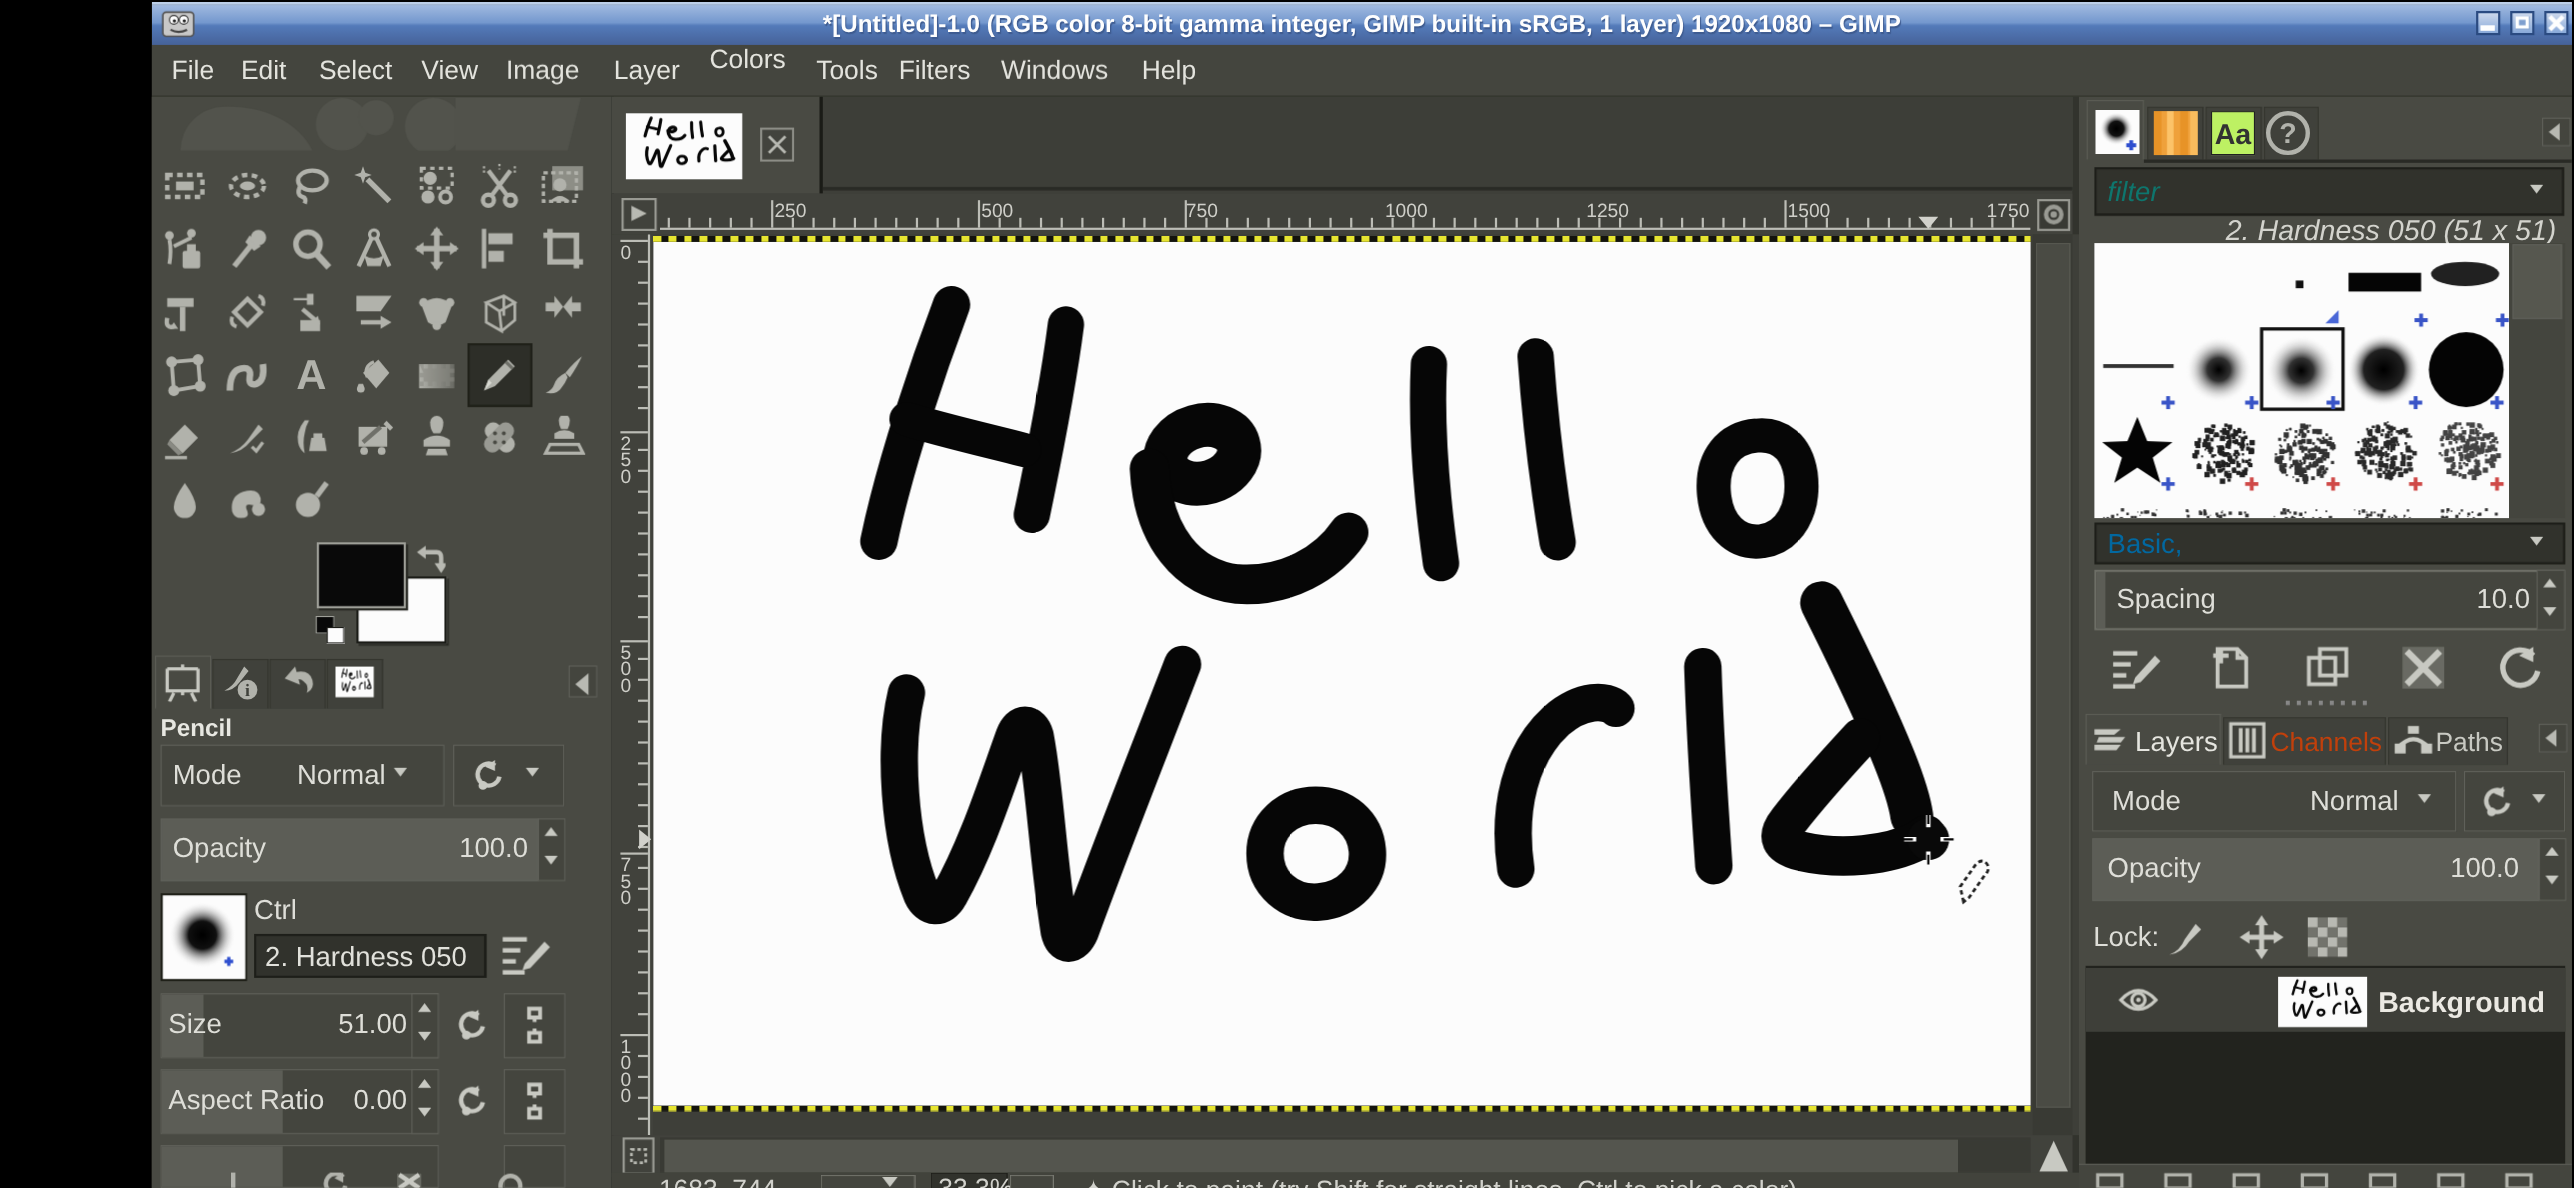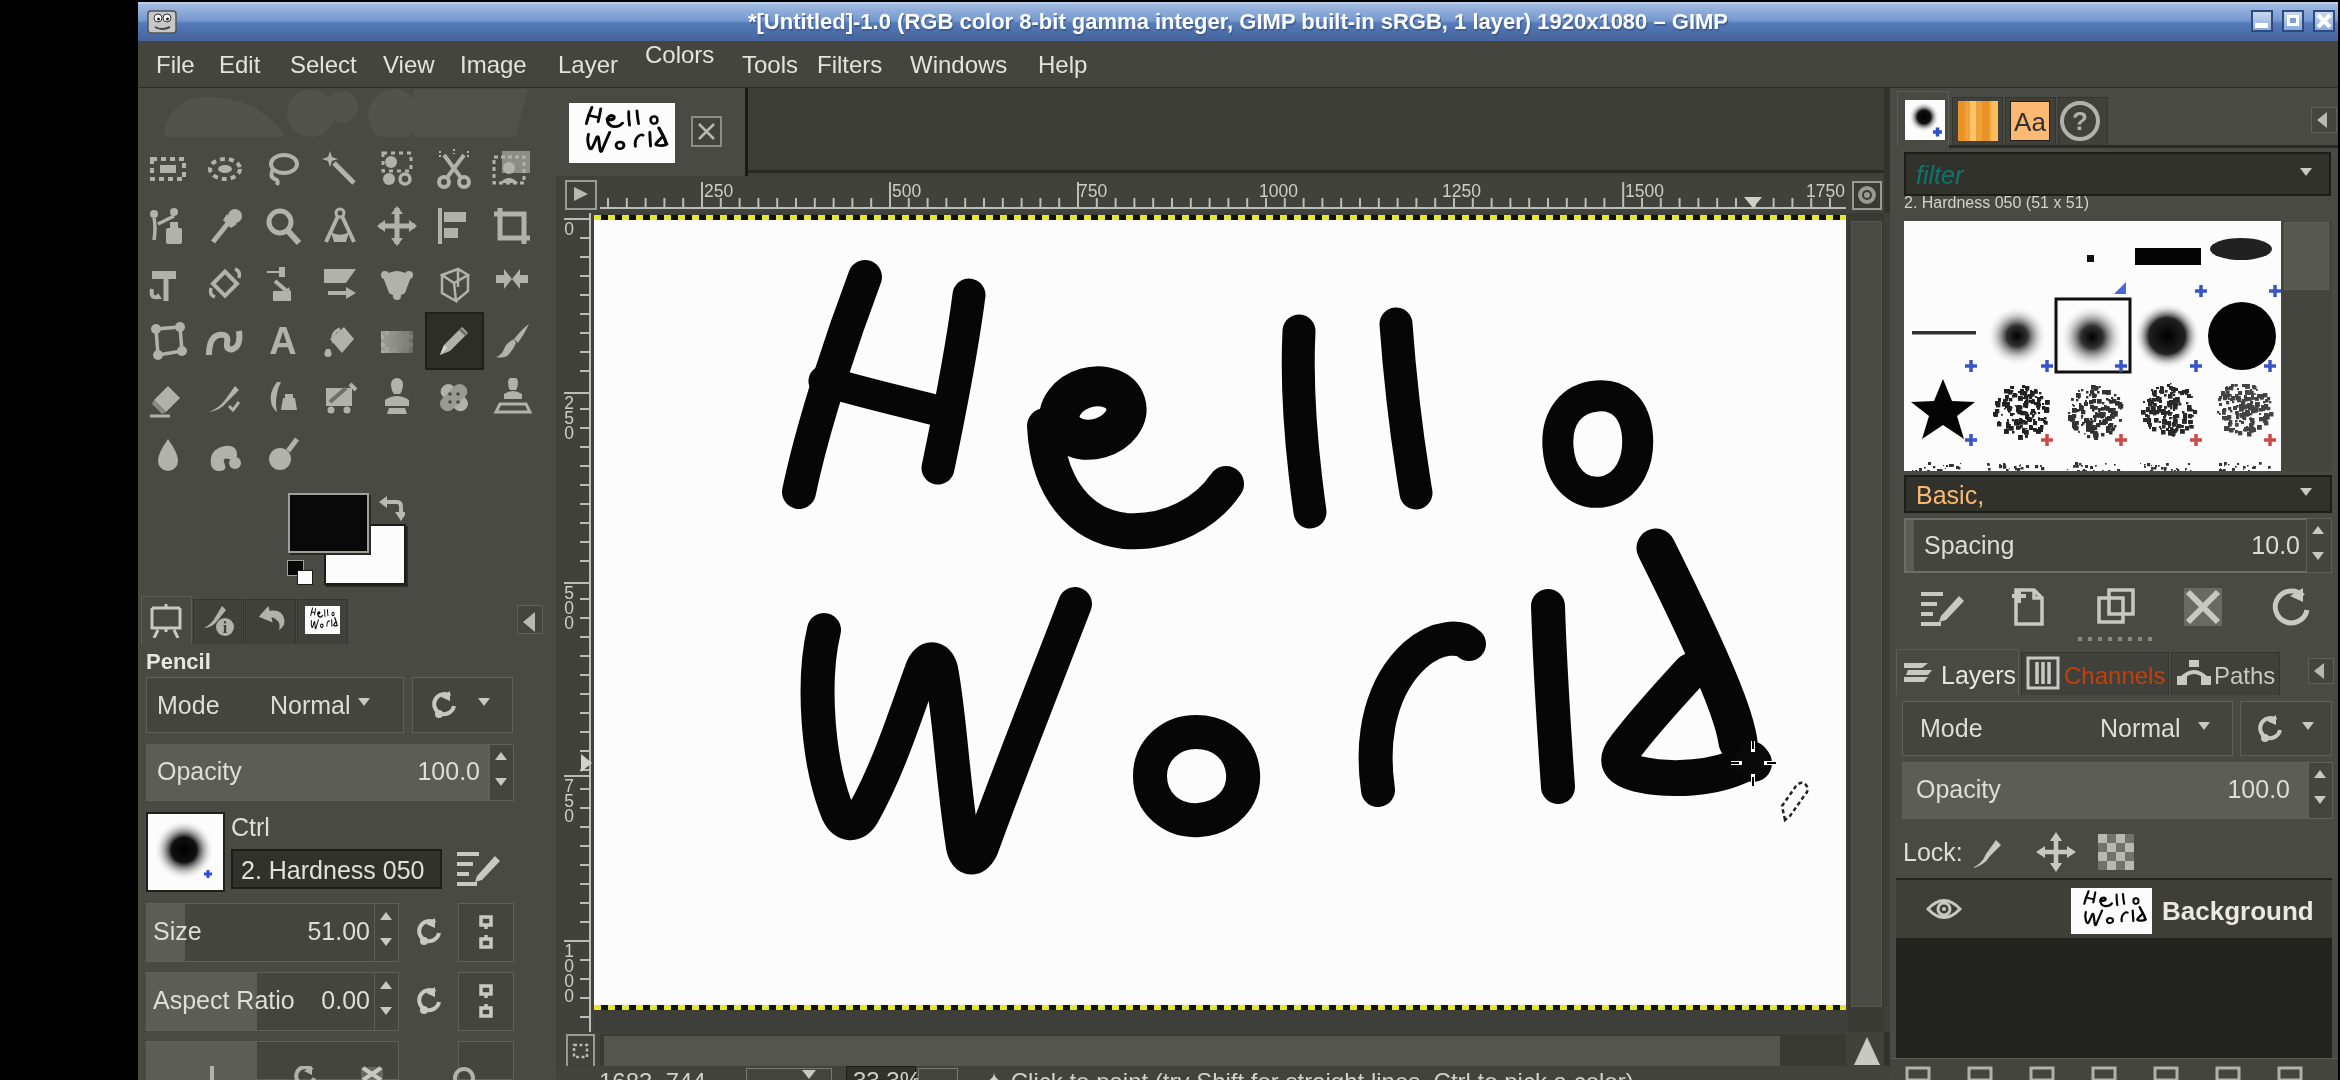--- a/index.html
+++ b/index.html
@@ -569,31 +569,31 @@
     <circle cx="19" cy="17" r="15" fill="url(#bb2)"></circle>
     <path d="M28 32 h9 M32.5 27.5 v9" stroke="#3050d0" stroke-width="3.5"></path>
   </svg>
 <svg class="a" style="left:1958px;top:101px;width:40px;height:40px;" viewBox="0 0 40 40">
     <rect width="40" height="40" fill="#f0a23c"></rect>
     <rect x="0" width="7" height="40" fill="#e89428"></rect>
     <rect x="12" width="6" height="40" fill="#fdc46a"></rect>
     <rect x="24" width="7" height="40" fill="#e89428"></rect>
     <rect x="33" width="7" height="40" fill="#fbbd5e"></rect>
   </svg>
-<div class="a" style="left:2010px;top:101px;width:40px;height:40px;background:#fdba74;border:1px solid #222;line-height:40px;text-align:center;font-size:26px;font-weight:normal;color:#333;">Aa</div>
+<div class="a" style="left:2010px;top:101px;width:40px;height:40px;background:#bef264;border:1px solid #222;line-height:40px;text-align:center;font-size:26px;font-weight:bold;color:#333;">Aa</div>
 <svg class="a" style="left:2058px;top:99px;width:44px;height:44px;" viewBox="0 0 44 44">
     <circle cx="22" cy="22" r="18" fill="none" stroke="#b2b3ac" stroke-width="4"></circle>
     <text x="22" y="31" font-size="26" font-weight="bold" fill="#b2b3ac" text-anchor="middle" font-family="Liberation Sans">?</text>
   </svg>
 <div class="a btn" style="left:2311px;top:107px;width:26px;height:26px;"></div>
 <div class="a" style="left:2317px;top:112px;width:0px;height:0px;border-top:8px solid transparent;border-bottom:8px solid transparent;border-right:10px solid #b9bab3;width:0;height:0;"></div>
 <div class="a dkb" style="left:1904px;top:152px;width:427px;height:44px;"></div>
 <div class="a" style="left:1916px;top:161px;width:200px;height:28px;font-size:25px;font-style:italic;color:#0f766e;">filter</div>
 <div class="a dn" style="left:2300px;top:168px;width:0px;height:0px;"></div>
-<div class="a" style="left:1904px;top:194px;width:420px;height:28px;font-size:16px;color:#d4d4ce;">2. Hardness 050 (51 x 51)</div>
+<div class="a" style="left:1904px;top:194px;width:420px;height:28px;font-size:26px;font-style:italic;color:#d4d4ce;text-align:right;">2. Hardness 050 (51 x 51)</div>
 <div class="a" style="left:1904px;top:221px;width:377px;height:250px;background:#fdfdfd;"></div>
 <svg class="a" style="left:1904px;top:221px;width:377px;height:250px;" viewBox="0 0 377 250">
     <rect x="183" y="34" width="7" height="7" fill="#111"></rect>
     <rect x="231" y="27" width="66" height="17" fill="#060606"></rect>
     <ellipse cx="337" cy="28" rx="31" ry="11" fill="#222"></ellipse>
     <path d="M291 70 h12 M297 64 v12" stroke="#3a55c8" stroke-width="3.5"></path>
     <path d="M365 70 h12 M371 64 v12" stroke="#3a55c8" stroke-width="3.5"></path>
     <path d="M210 73 L222 73 L222 61 Z" fill="#4a68d8"></path>
     <rect x="152" y="78" width="74" height="73" fill="none" stroke="#111" stroke-width="3"></rect>
     <rect x="8" y="110" width="64" height="3.5" fill="#333"></rect>
@@ -1386,21 +1386,21 @@
     <rect x="339" y="245" width="2.6" height="2.6" fill="#333"></rect>
     <rect x="320" y="244" width="1.3" height="1.3" fill="#333"></rect>
     <rect x="343" y="244" width="1.4" height="1.4" fill="#333"></rect>
     <rect x="349" y="251" width="1.5" height="1.5" fill="#333"></rect>
     <rect x="349" y="245" width="2.9" height="2.9" fill="#333"></rect>
     <rect x="343" y="244" width="1.3" height="1.3" fill="#333"></rect>
   </svg>
 <div class="a" style="left:2281px;top:221px;width:51px;height:250px;background:#45463f;"></div>
 <div class="a" style="left:2284px;top:222px;width:45px;height:68px;background:#575850;border:1px solid #60615a;"></div>
 <div class="a dkb" style="left:1904px;top:475px;width:428px;height:38px;"></div>
-<div class="a" style="left:1916px;top:481px;width:200px;height:26px;font-size:25px;color:#fdba74;">Basic,</div>
+<div class="a" style="left:1916px;top:481px;width:200px;height:26px;font-size:25px;color:#0369a1;">Basic,</div>
 <div class="a dn" style="left:2300px;top:488px;width:0px;height:0px;"></div>
 <div class="a" style="left:1904px;top:518px;width:428px;height:55px;background:#45463f;border:2px solid #6e6f67;"></div>
 <div class="a" style="left:1906px;top:520px;width:8px;height:51px;background:#5d5e57;"></div>
 <div class="a lbl" style="left:1924px;top:531px;width:150px;height:28px;">Spacing</div>
 <div class="a lbl" style="left:2190px;top:531px;width:110px;height:28px;text-align:right;">10.0</div>
 <div class="a btn" style="left:2306px;top:518px;width:26px;height:55px;"></div>
 <div class="a up" style="left:2312px;top:526px;width:0px;height:0px;"></div>
 <div class="a dn" style="left:2312px;top:552px;width:0px;height:0px;"></div>
 <svg class="a" style="left:1919px;top:586px;width:46px;height:42px;" viewBox="0 0 46 42">
     <path d="M2 8 h22 M2 18 h16 M2 28 h12 M2 38 h20" stroke="#c9cac3" stroke-width="4"></path>

